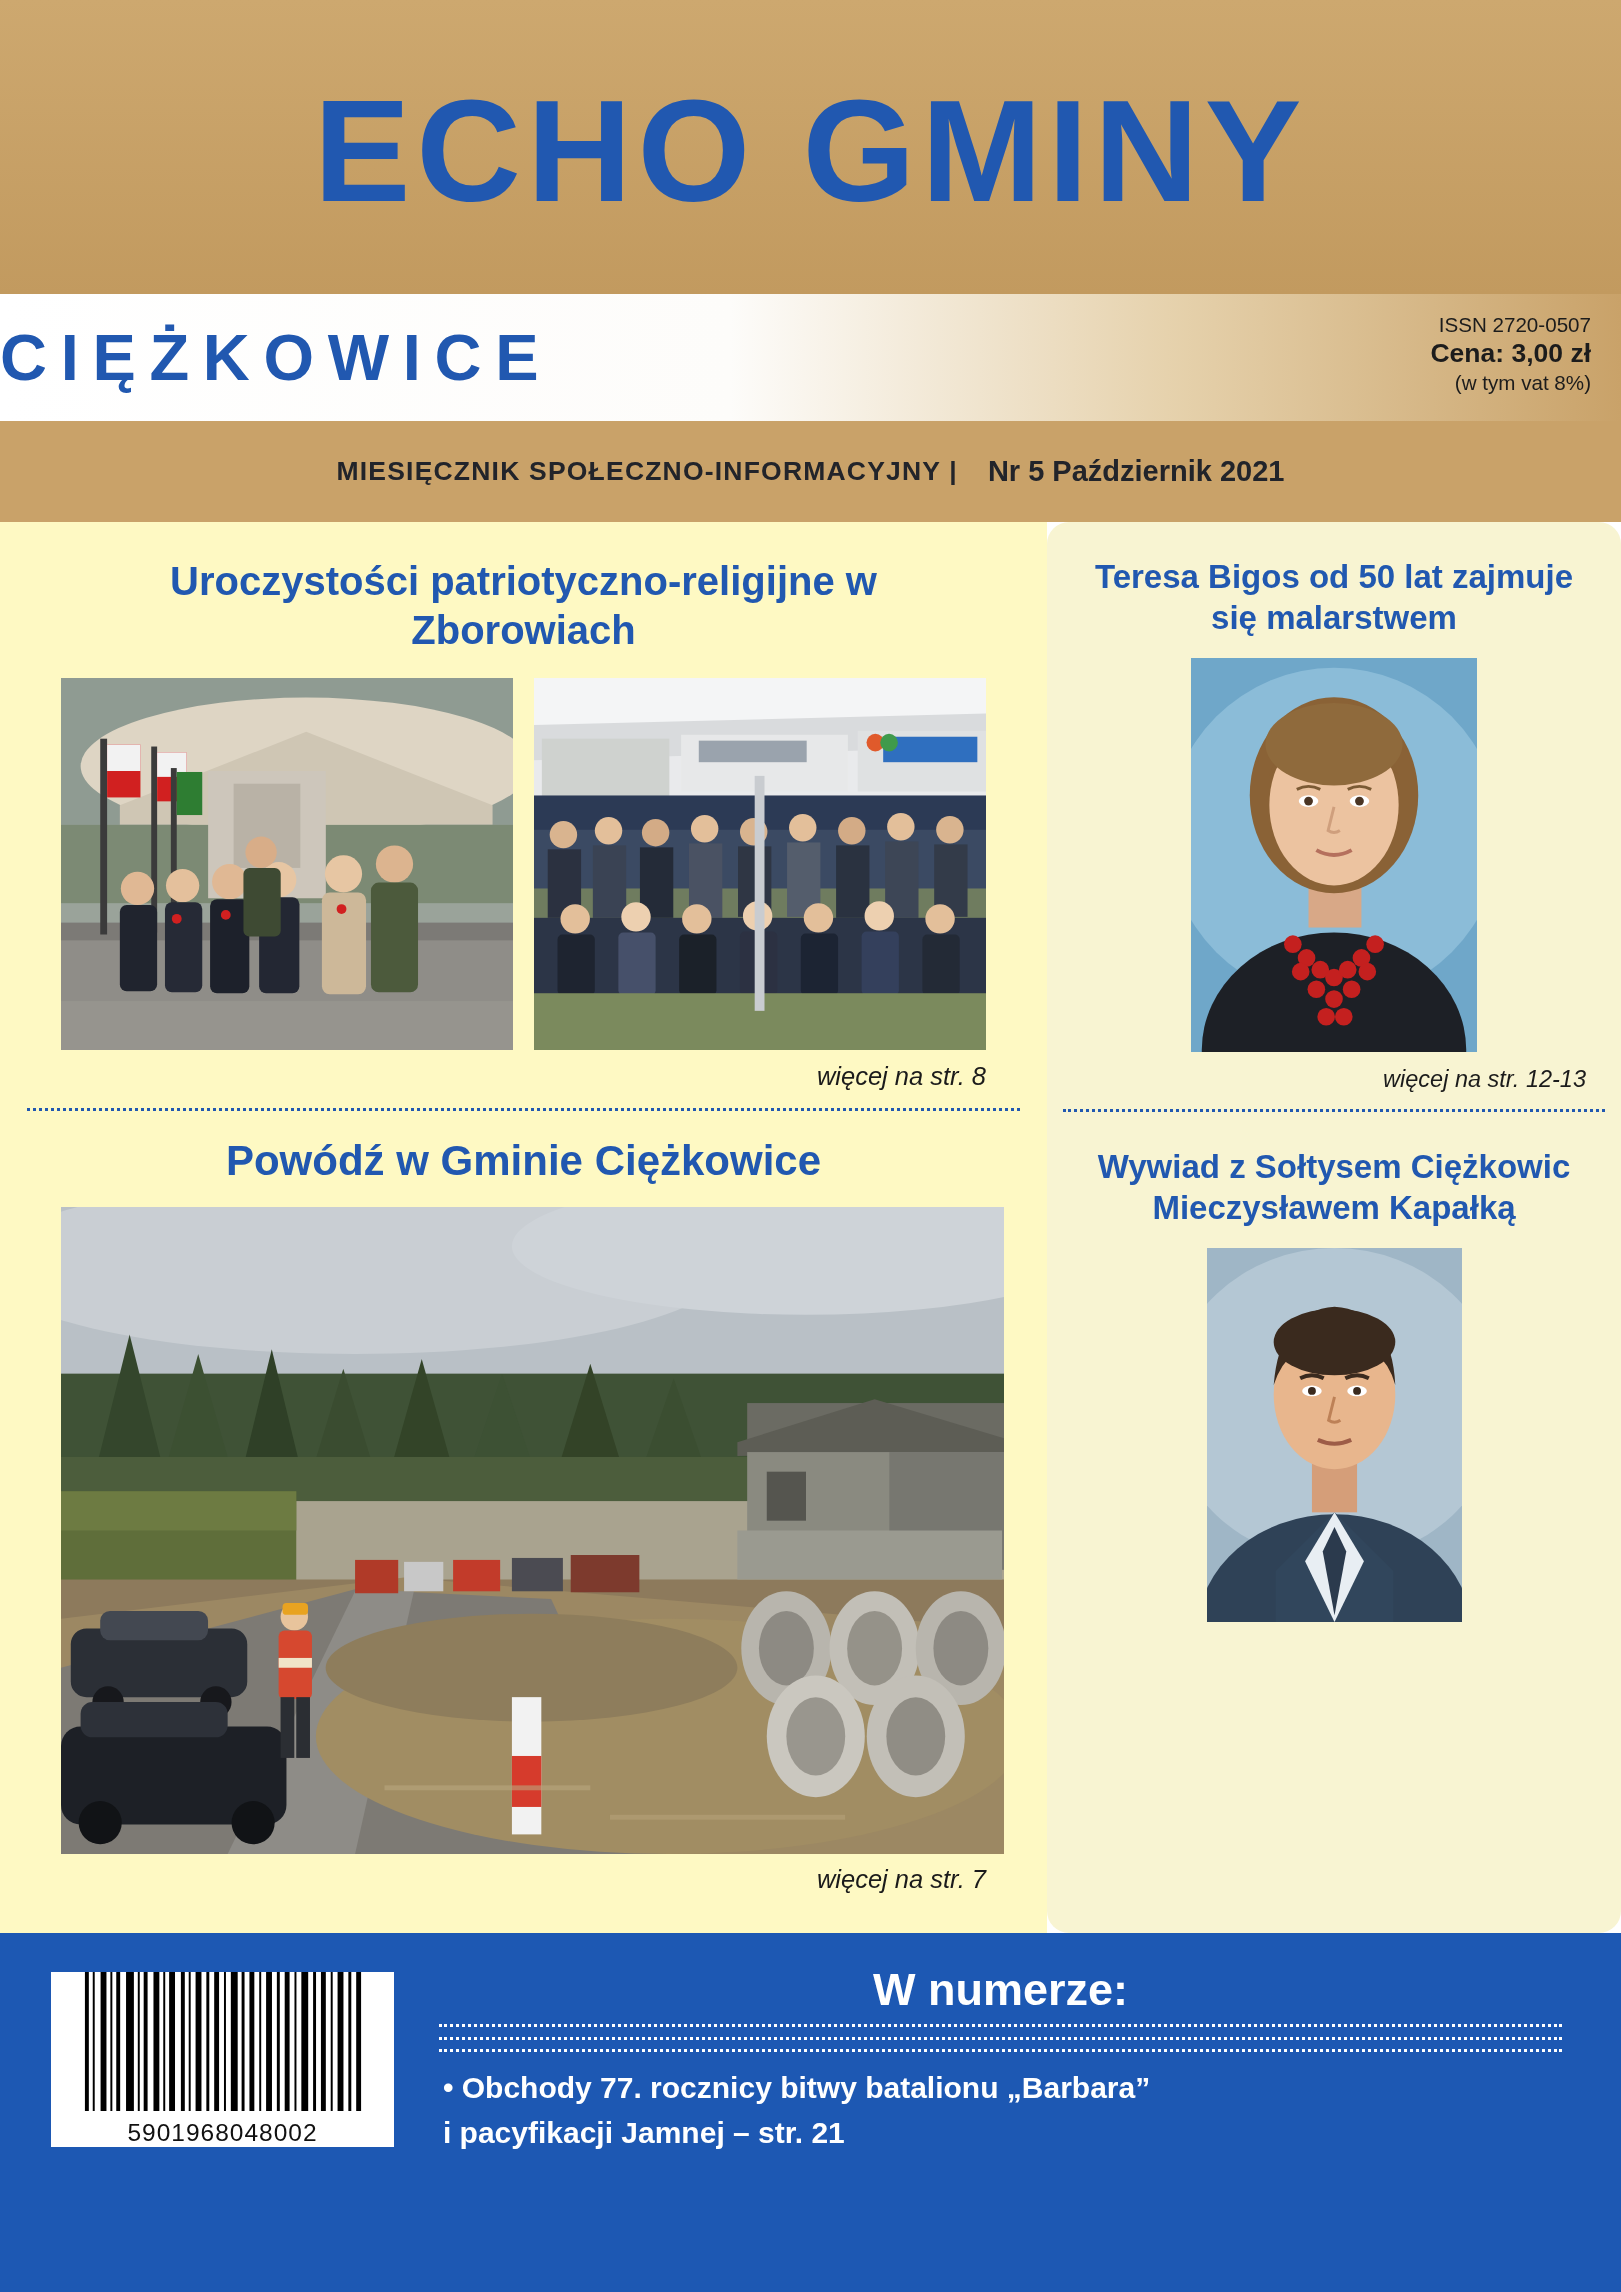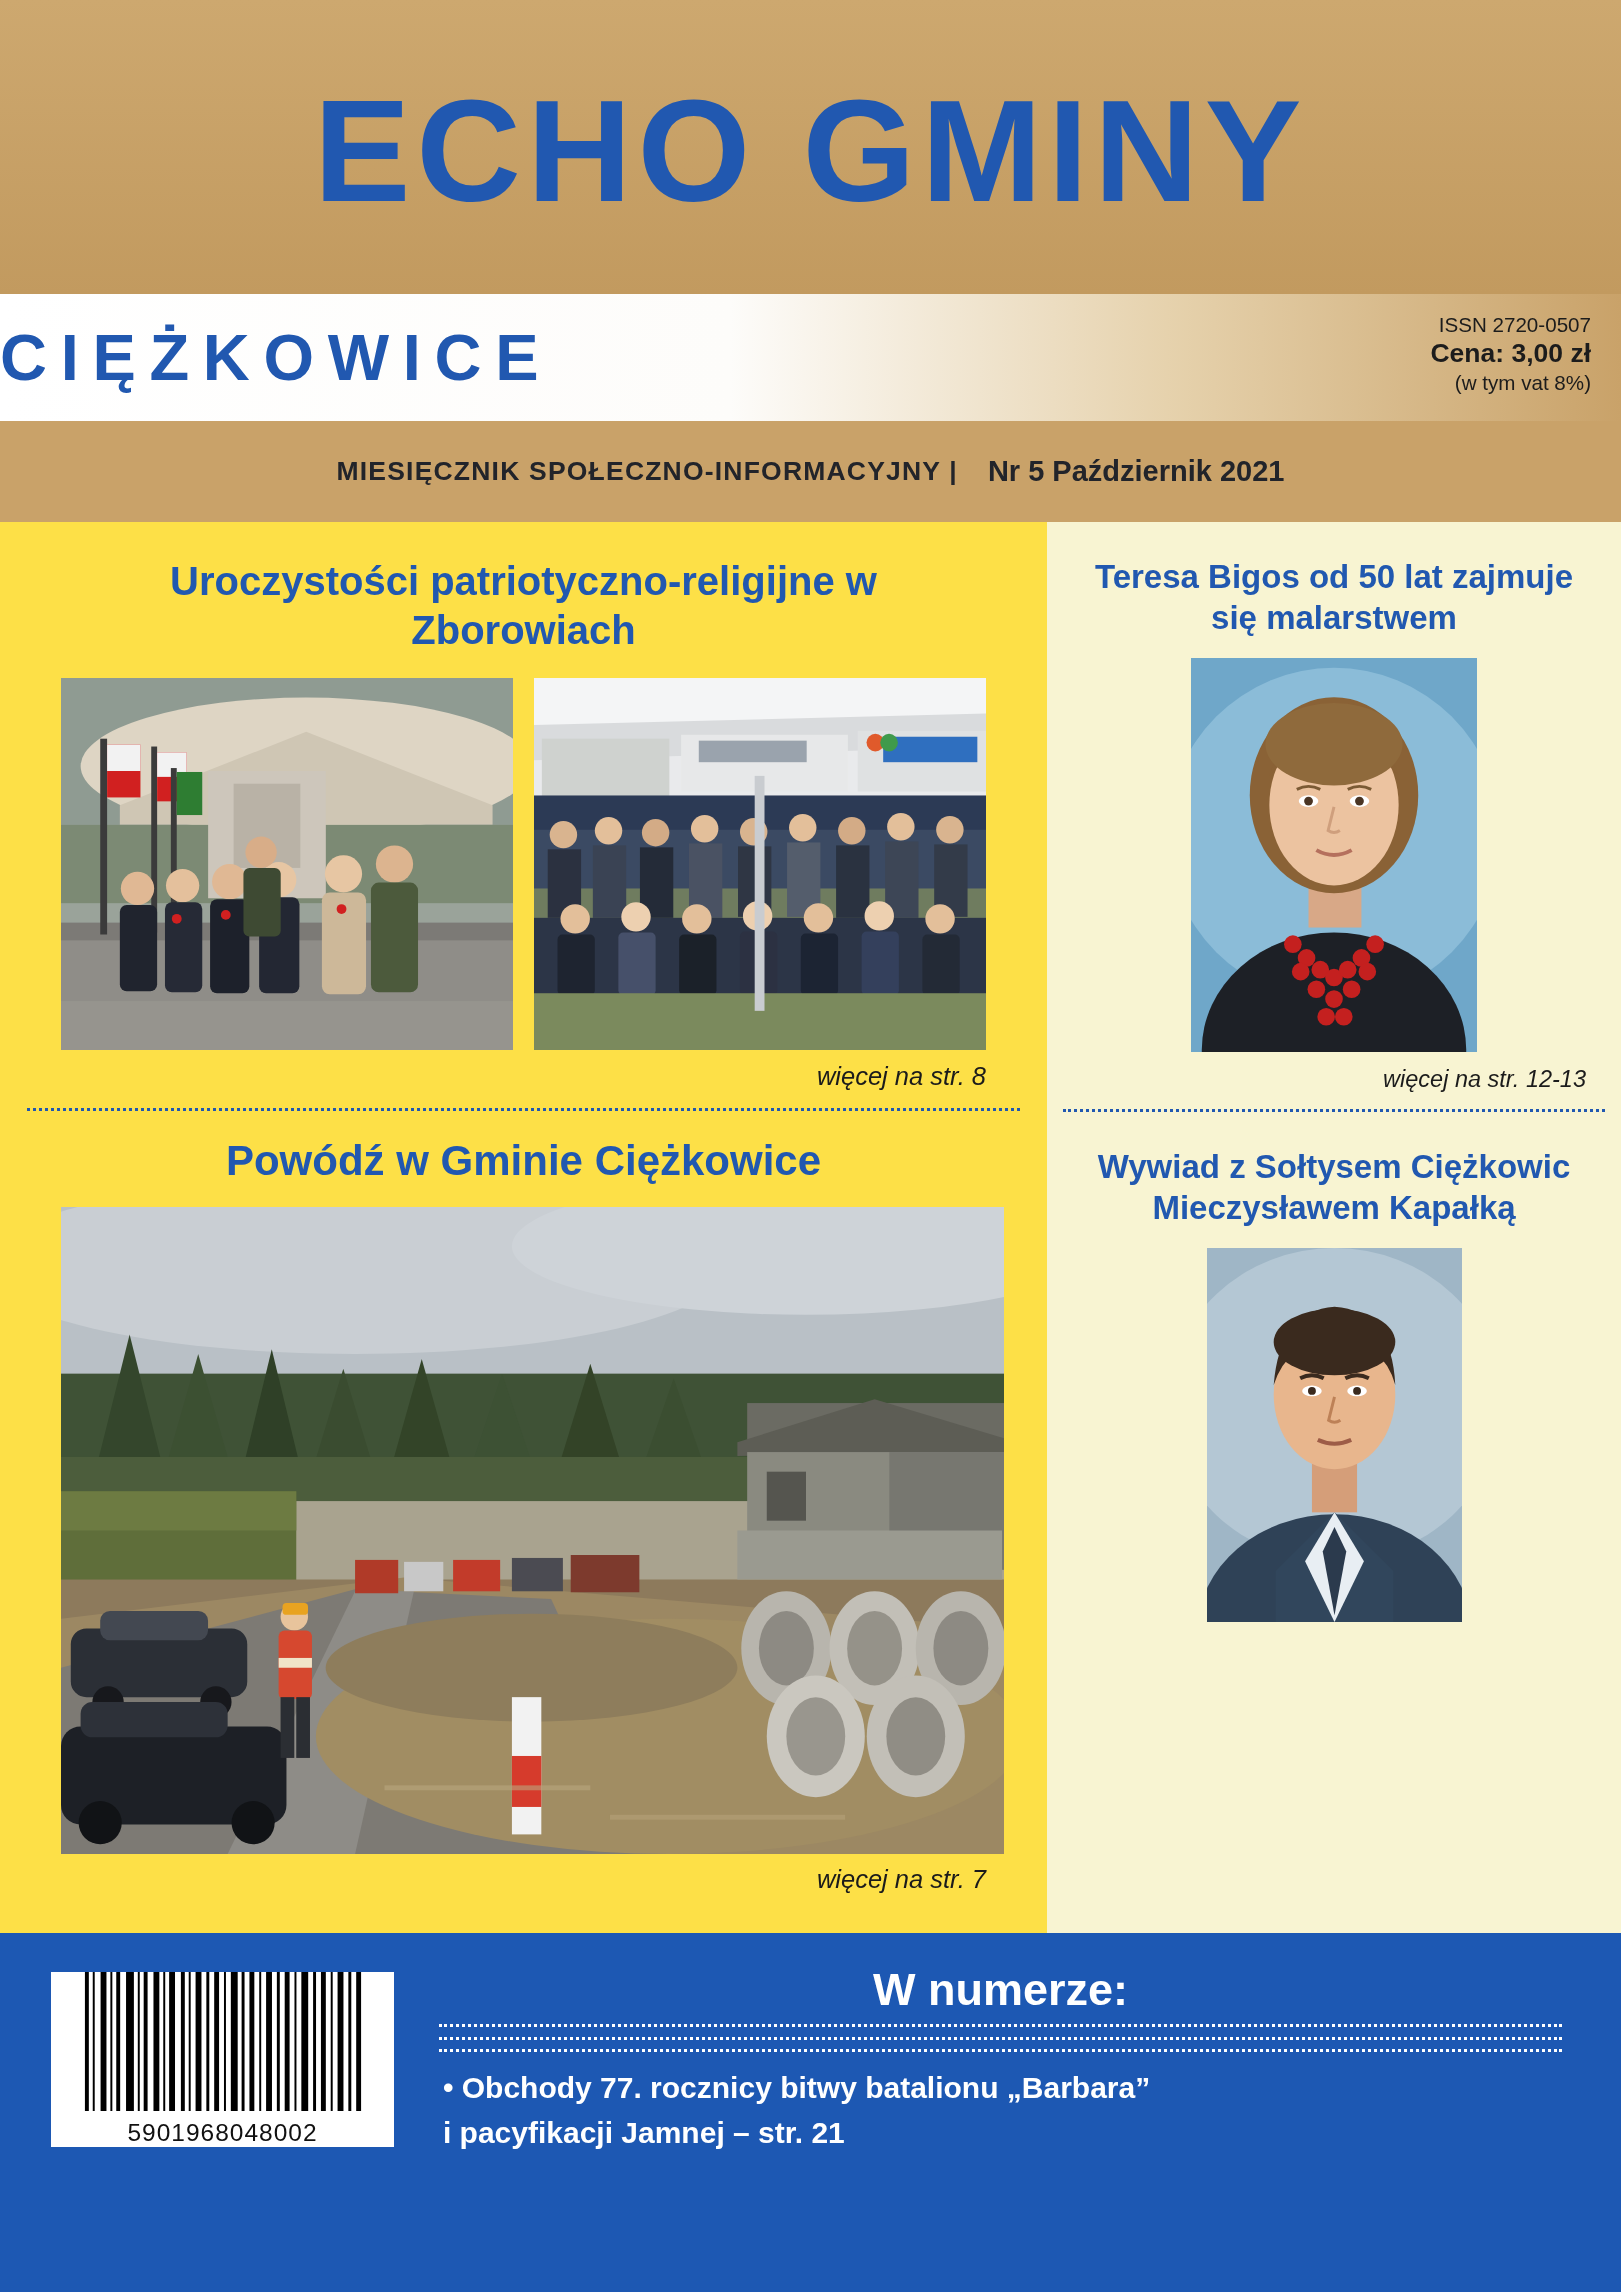--- a/index.html
+++ b/index.html
@@ -94,27 +94,28 @@
   
   .content {
     position: relative;
     display: flex;
     width: 100%;
     height: 1411px;
     background: #ffffff;
   }
   .col-left {
     width: 1047px;
-    background: #fde047;
+    background: #fef9c3;
     position: relative;
   }
   .col-right {
     width: 574px;
     background: #f8f4d2;
     position: relative;
+    border-radius: 22px;
   }
 
   .lead-title {
     font-size: 40px;
     font-weight: bold;
     color: #2158b0;
     text-align: center;
     line-height: 1.22;
     padding: 35px 69px 0 69px;
   }

